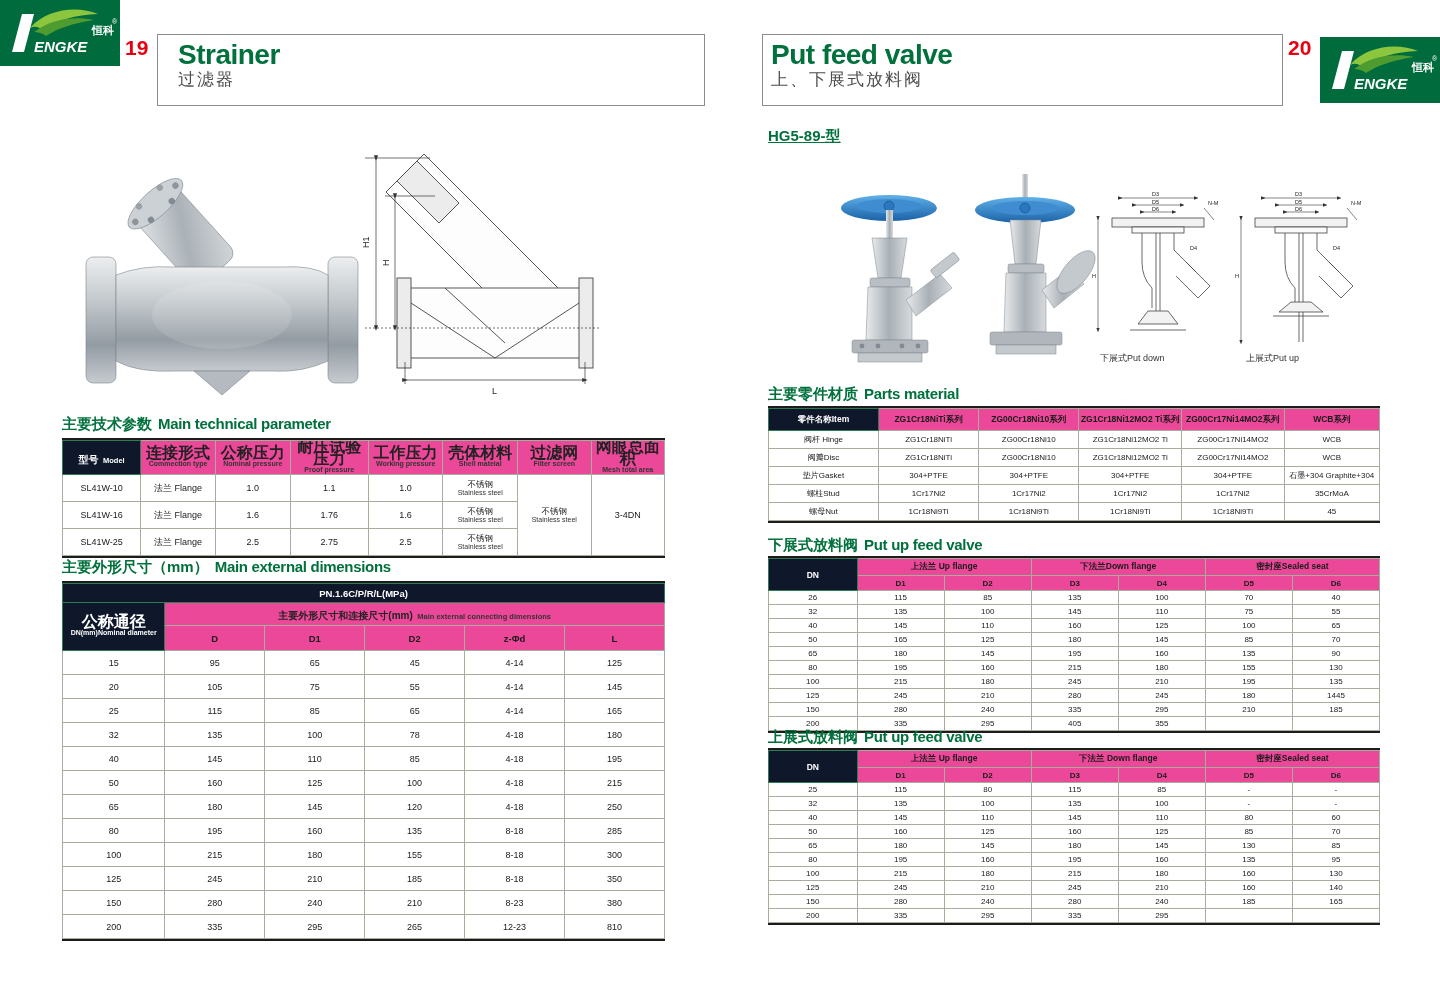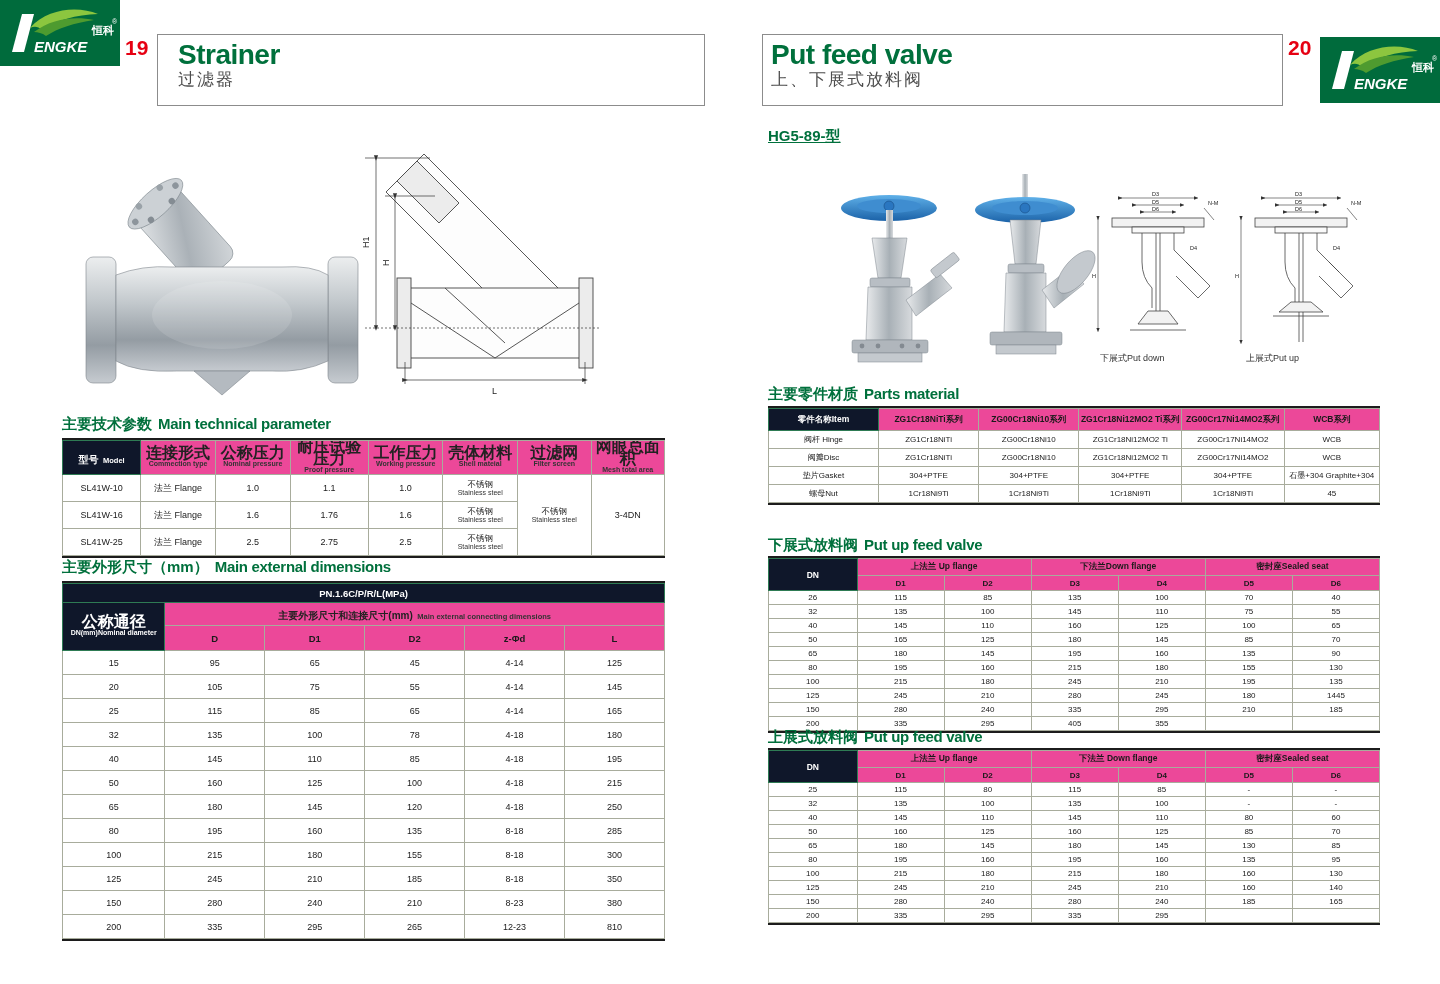--- a/index.html
+++ b/index.html
@@ -533,20 +533,28 @@
           </tr>
           <tr>
             <td>垫片Gasket</td>
             <td>304+PTFE</td>
             <td>304+PTFE</td>
             <td>304+PTFE</td>
             <td>304+PTFE</td>
             <td>石墨+304 Graphite+304</td>
           </tr>
           <tr>
+            <td>螺柱Stud</td>
+            <td>1Cr17Ni2</td>
+            <td>1Cr17Ni2</td>
+            <td>1Cr17Ni2</td>
+            <td>1Cr17Ni2</td>
+            <td>35CrMoA</td>
+          </tr>
+          <tr>
             <td>螺母Nut</td>
             <td>1Cr18Ni9Ti</td>
             <td>1Cr18Ni9Ti</td>
             <td>1Cr18Ni9Ti</td>
             <td>1Cr18Ni9Ti</td>
             <td>45</td>
           </tr>
         </tbody>
     </table>
   </div>

